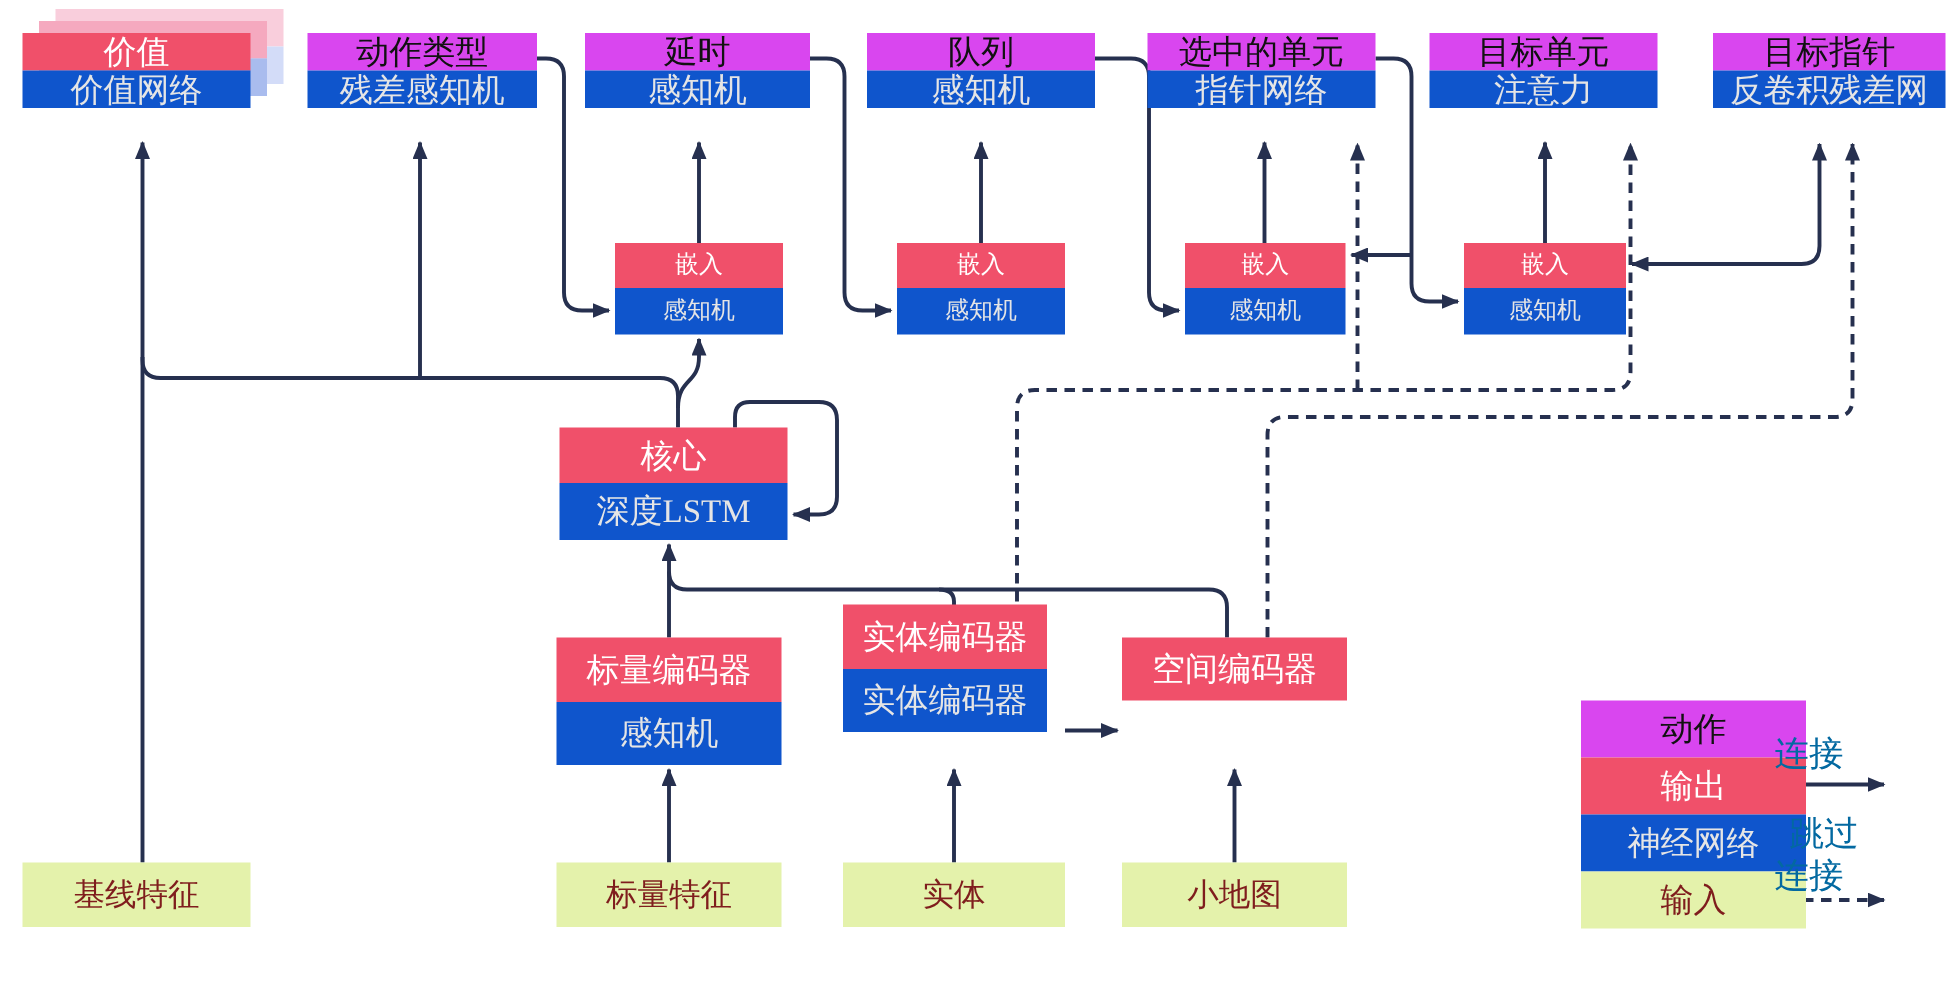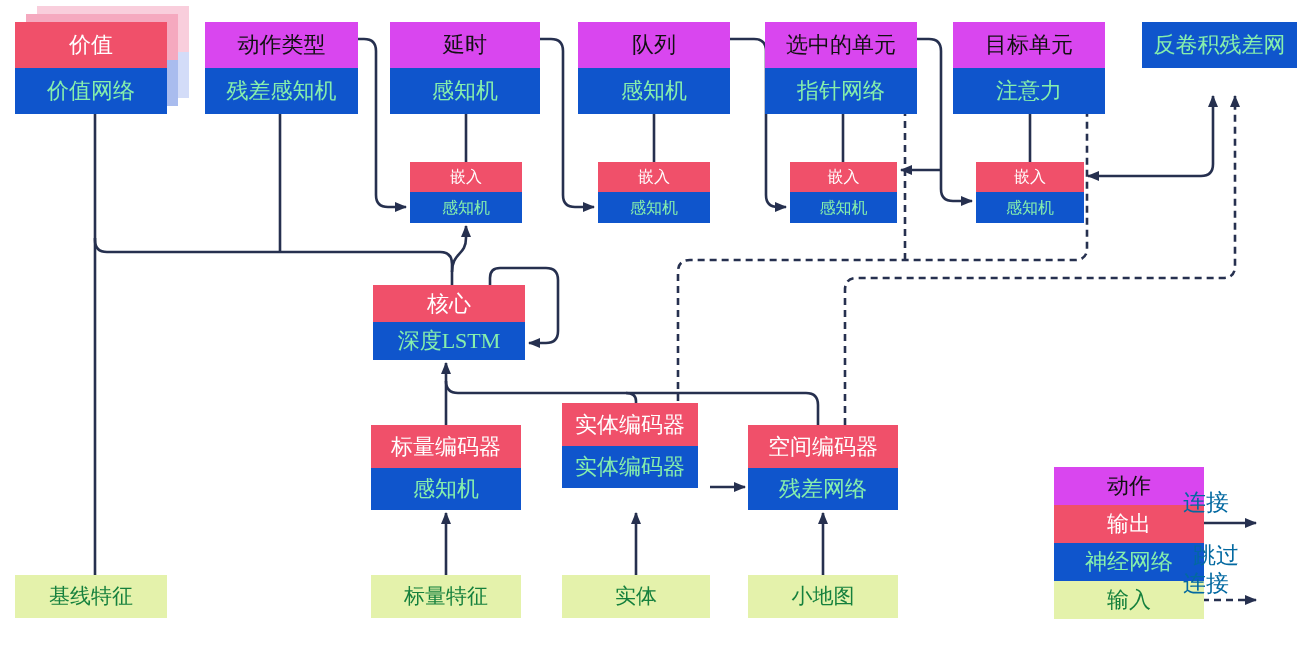--- a/index.html
+++ b/index.html
@@ -4,23 +4,23 @@
 <style>
   html,body{margin:0;padding:0;background:#ffffff;}
   body{width:1301px;height:662px;position:relative;overflow:hidden;
        font-family:"Liberation Serif","DejaVu Serif",serif;}
   #wires{position:absolute;left:0;top:0;z-index:1;}
   .node{position:absolute;z-index:2;}
   .part{display:flex;align-items:center;justify-content:center;
         line-height:1;white-space:nowrap;}
   .p-yellow{background:#d946ef;color:#111111;}
   .p-red{background:#F0506A;color:#ffffff;}
-  .p-blue{background:#0F55CC;color:#86efac;}
-  .p-green{background:#E4F2AB;color:#15803d;}
-  .top-node .part{height:46px;font-size:22px;}
+  .p-blue{background:#0F55CC;color:#e5e5e5;}
+  .p-green{background:#E4F2AB;color:#7f1d1d;}
+  .top-node .part{height:25px;font-size:22px;}
   .embed-node .part{font-size:16px;}
   .embed-node .part:first-child{height:30px;}
   .embed-node .part:last-child{height:31px;}
   .core-node .part{font-size:22px;}
   .core-node .part:first-child{height:37px;}
   .core-node .part:last-child{height:38px;}
   .enc-node .part{font-size:22px;}
   .enc-node .part:first-child{height:43px;}
   .enc-node .part:last-child{height:42px;}
   .input-node .part{height:43px;font-size:21px;}
@@ -113,20 +113,21 @@
   <div class="part p-yellow">选中的单元</div>
   <div class="part p-blue">指针网络</div>
 </div>
 
 <div class="node top-node" style="left:953px;top:22px;width:152px">
   <div class="part p-yellow">目标单元</div>
   <div class="part p-blue">注意力</div>
 </div>
 
 <div class="node top-node" style="left:1142px;top:22px;width:155px">
+  <div class="part p-yellow">目标指针</div>
   <div class="part p-blue">反卷积残差网</div>
 </div>
 
 <div class="node embed-node" style="left:410px;top:162px;width:112px">
   <div class="part p-red">嵌入</div>
   <div class="part p-blue">感知机</div>
 </div>
 <div class="node embed-node" style="left:598px;top:162px;width:112px">
   <div class="part p-red">嵌入</div>
   <div class="part p-blue">感知机</div>
@@ -148,21 +149,20 @@
 <div class="node enc-node" style="left:371px;top:425px;width:150px">
   <div class="part p-red">标量编码器</div>
   <div class="part p-blue">感知机</div>
 </div>
 <div class="node enc-node" style="left:562px;top:403px;width:136px">
   <div class="part p-red">实体编码器</div>
   <div class="part p-blue">实体编码器</div>
 </div>
 <div class="node enc-node" style="left:748px;top:425px;width:150px">
   <div class="part p-red">空间编码器</div>
-  <div class="part p-blue">残差网络</div>
 </div>
 
 <div class="node input-node" style="left:15px;top:575px;width:152px">
   <div class="part p-green">基线特征</div>
 </div>
 <div class="node input-node" style="left:371px;top:575px;width:150px">
   <div class="part p-green">标量特征</div>
 </div>
 <div class="node input-node" style="left:562px;top:575px;width:148px">
   <div class="part p-green">实体</div>

